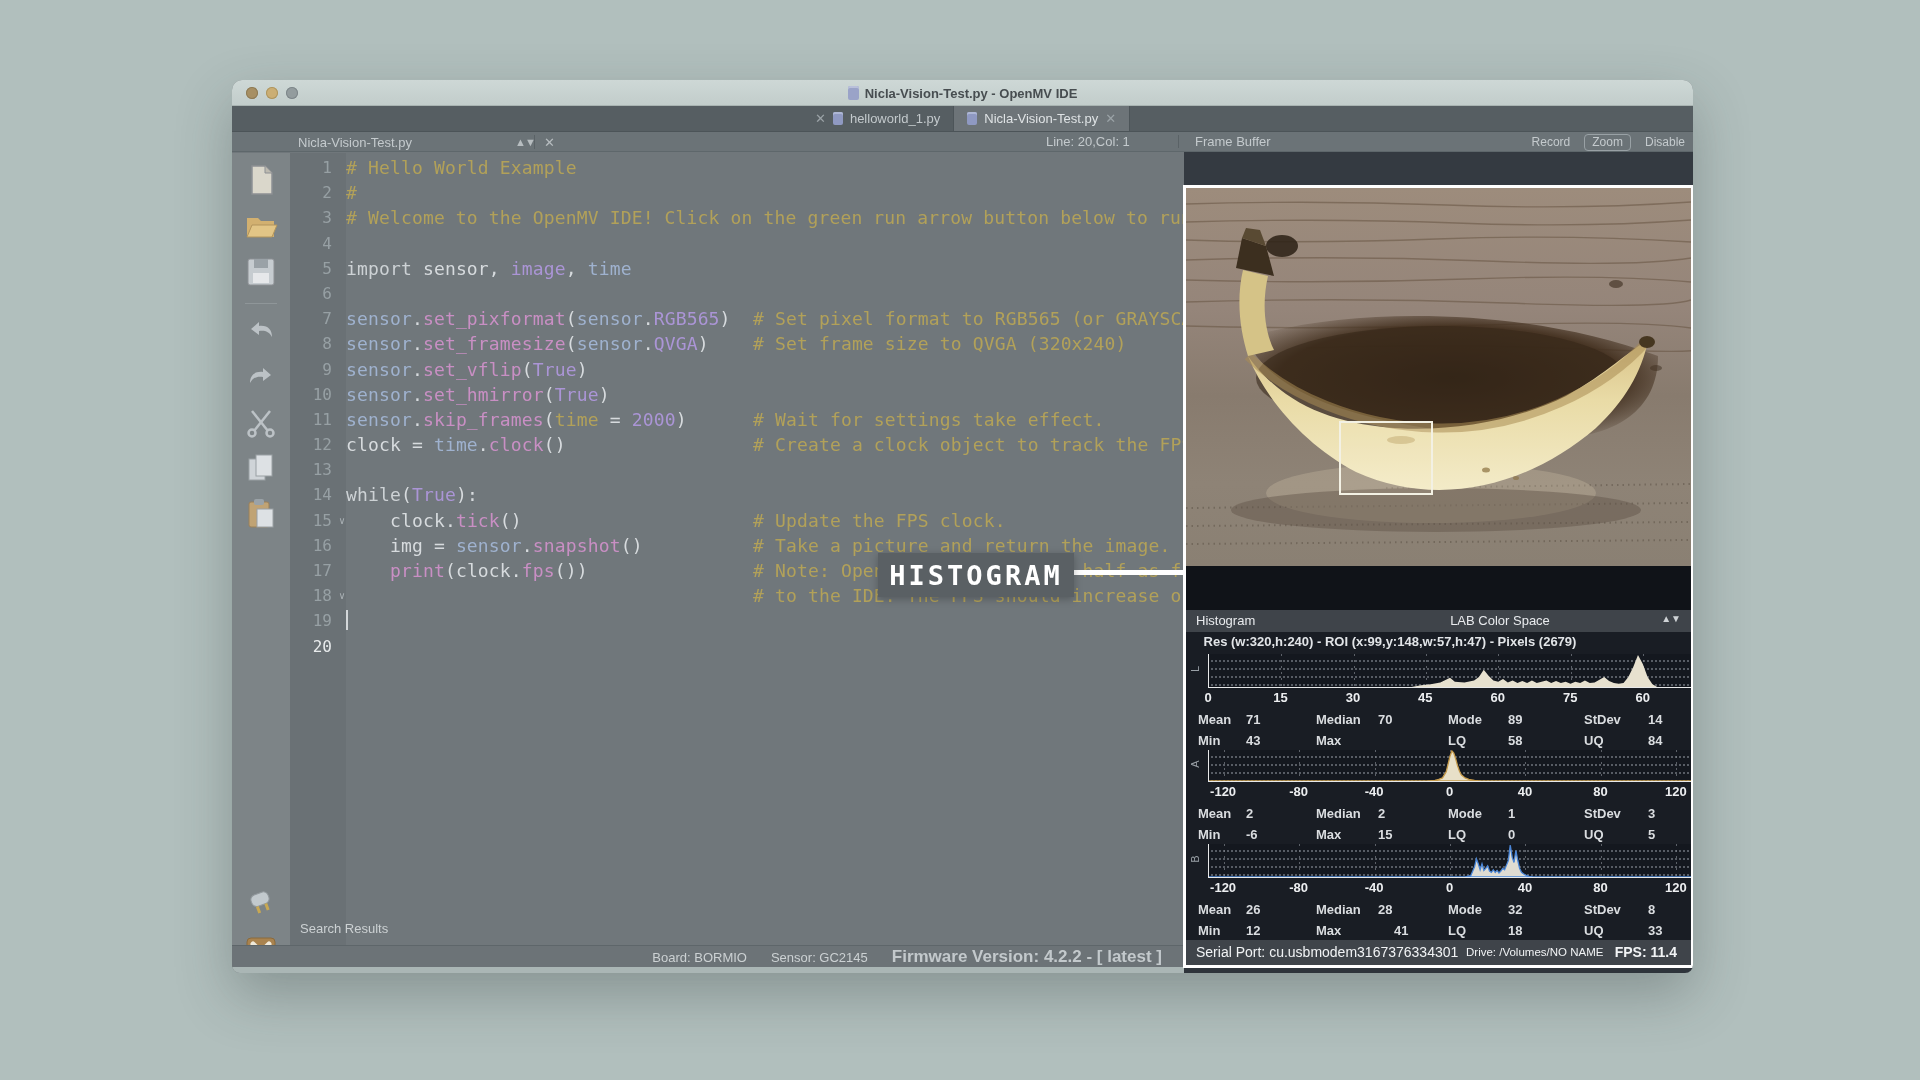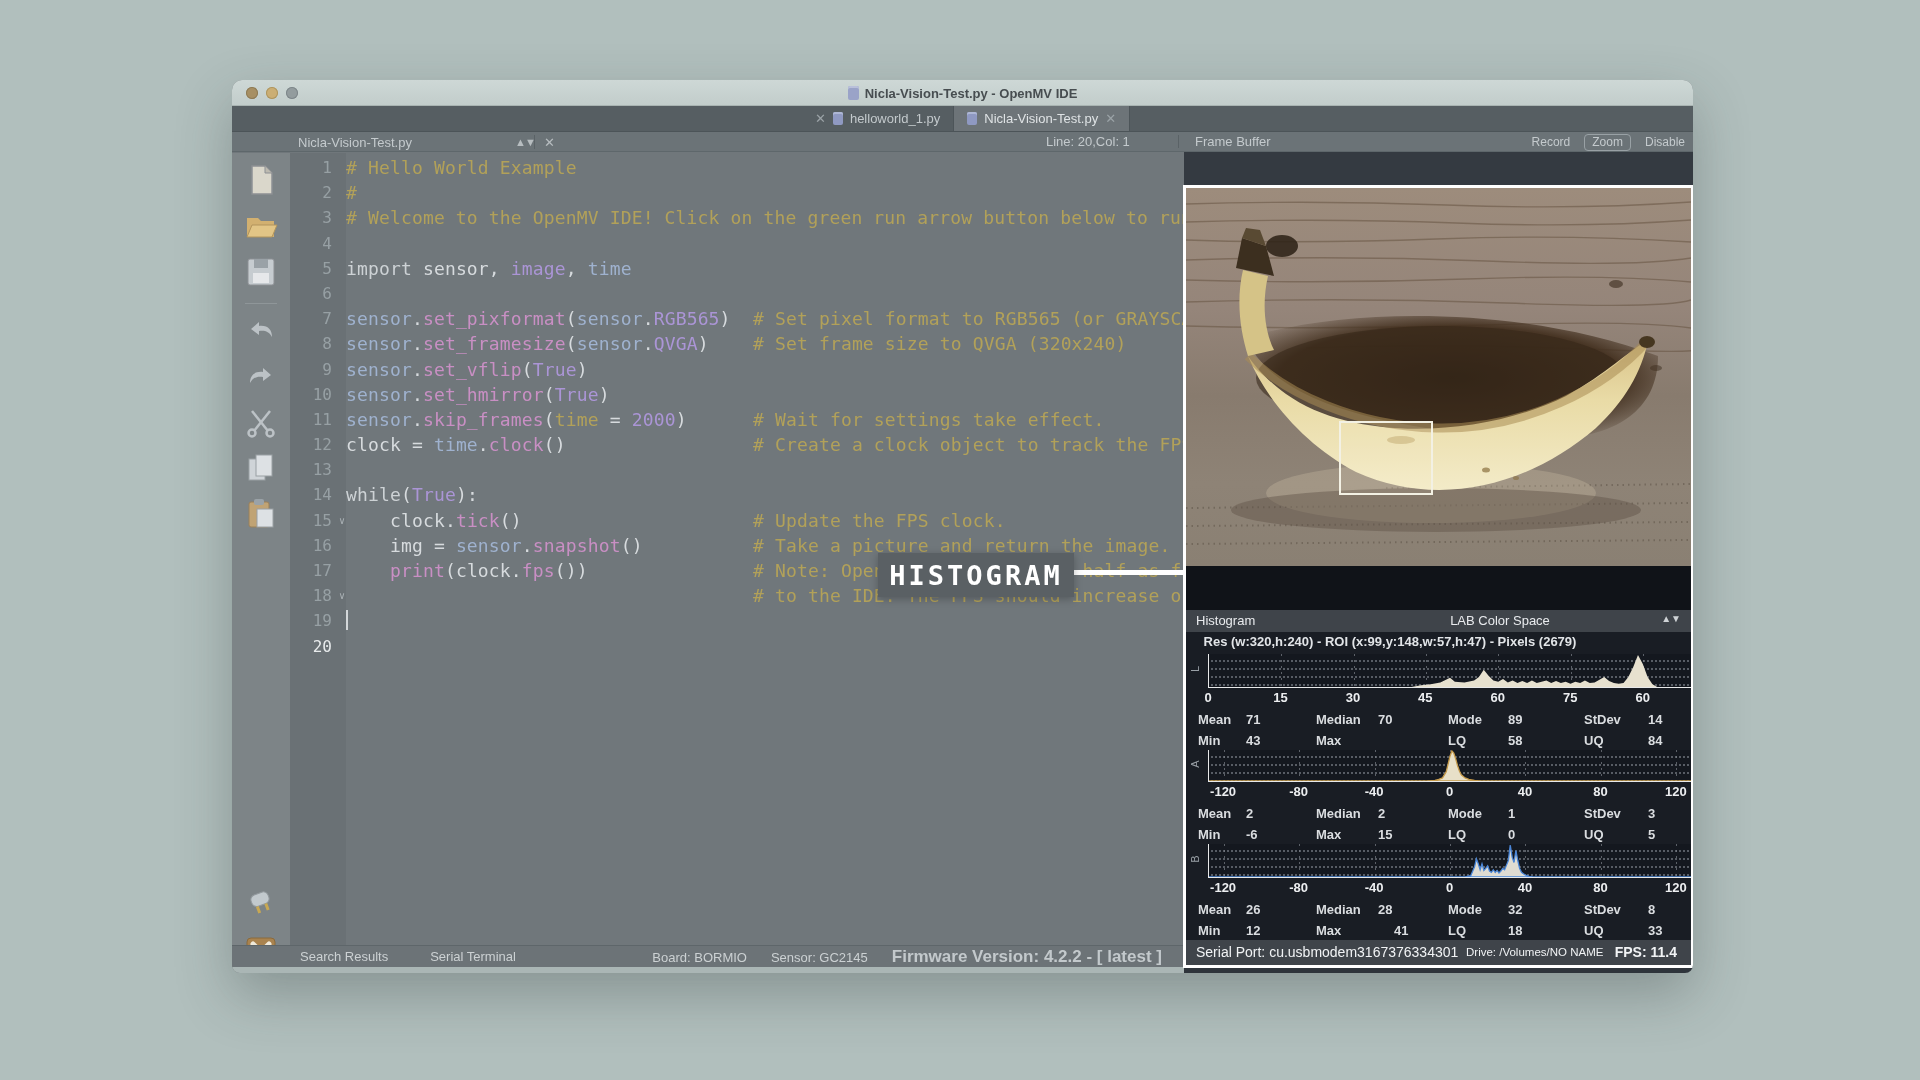--- a/index.html
+++ b/index.html
@@ -63,21 +63,21 @@
     font-family:"DejaVu Sans Mono", monospace; font-size:18px; letter-spacing:0.15px; }
   .cl .cmt { position:absolute; left:407px; top:0; white-space:pre; }
   .tk-cm { color:#b2a159; } .tk-kw { color:#cdd2d5; } .tk-id { color:#d7dbde; }
   .tk-mod { color:#9fb2cf; } .tk-fn { color:#c98fc4; } .tk-ct { color:#ab95d6; } .tk-pm { color:#b2a159; }
   .caret { position:absolute; left:0; width:2px; height:20px; top:2px; background:#d3d7d9; }
 
   
   .statusbar { position:absolute; left:0; top:865px; width:952px; height:22px;
     background:#6c7377; border-top:1px solid #5e666a; display:flex; align-items:center;
     font-size:13px; color:#ccd1d3; }
-  .statusbar .lgrp { display:flex; gap:42px; margin-left:68px; }
+  .statusbar .lgrp { display:flex; gap:42px; margin-left:68px;flex-direction:column; }
   .statusbar .rgrp { display:flex; gap:24px; margin-left:auto; margin-right:22px; align-items:baseline; }
   .statusbar .fw { font-size:17px; color:#c3c9cc;font-weight:bold; }
   .bottomstrip { position:absolute; left:0; top:887px; width:1461px; height:6px; background:#aab6b5; }
 
   
   .fbpanel { position:absolute; left:952px; top:72px; width:509px; height:821px; background:#2e343b; }
   .fb-image { position:absolute; left:2px; top:36px; width:505px; height:378px; background:#8d7f71; }
   .fb-image svg { display:block; width:100%; height:100%; }
   .roi { position:absolute; border:2px solid #f3f1e4; background:rgba(255,248,214,0.10); }
   .fb-gap { position:absolute; left:2px; top:414px; width:505px; height:44px; background:#101318; }

